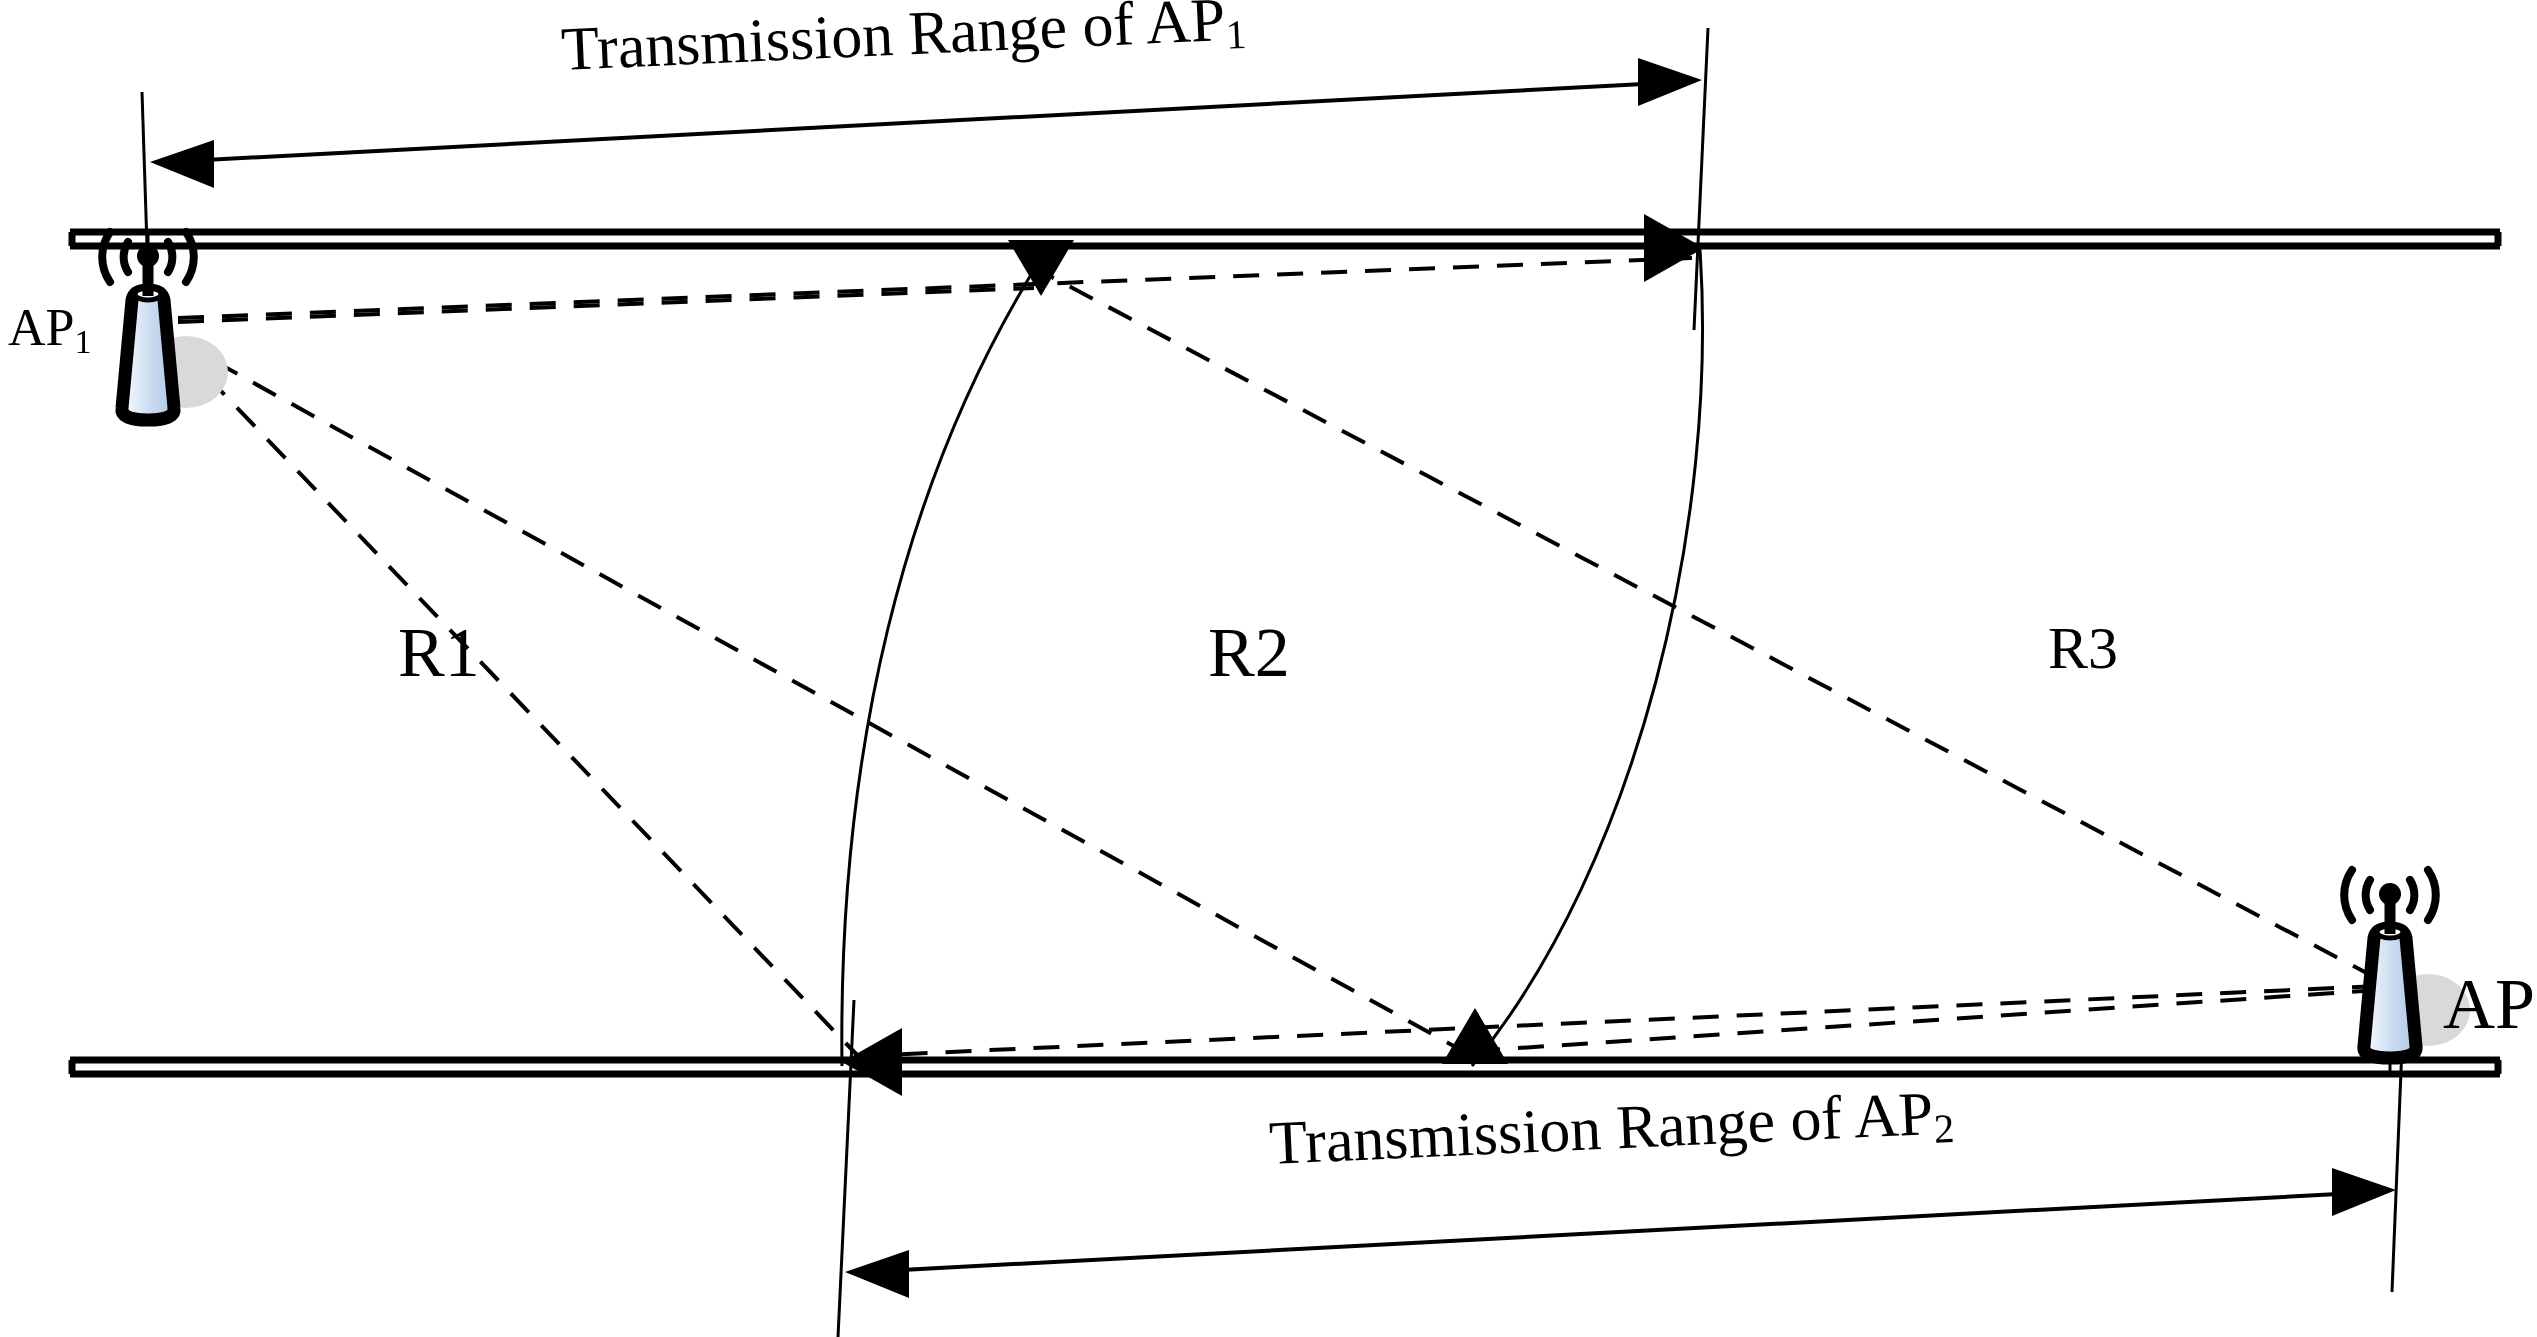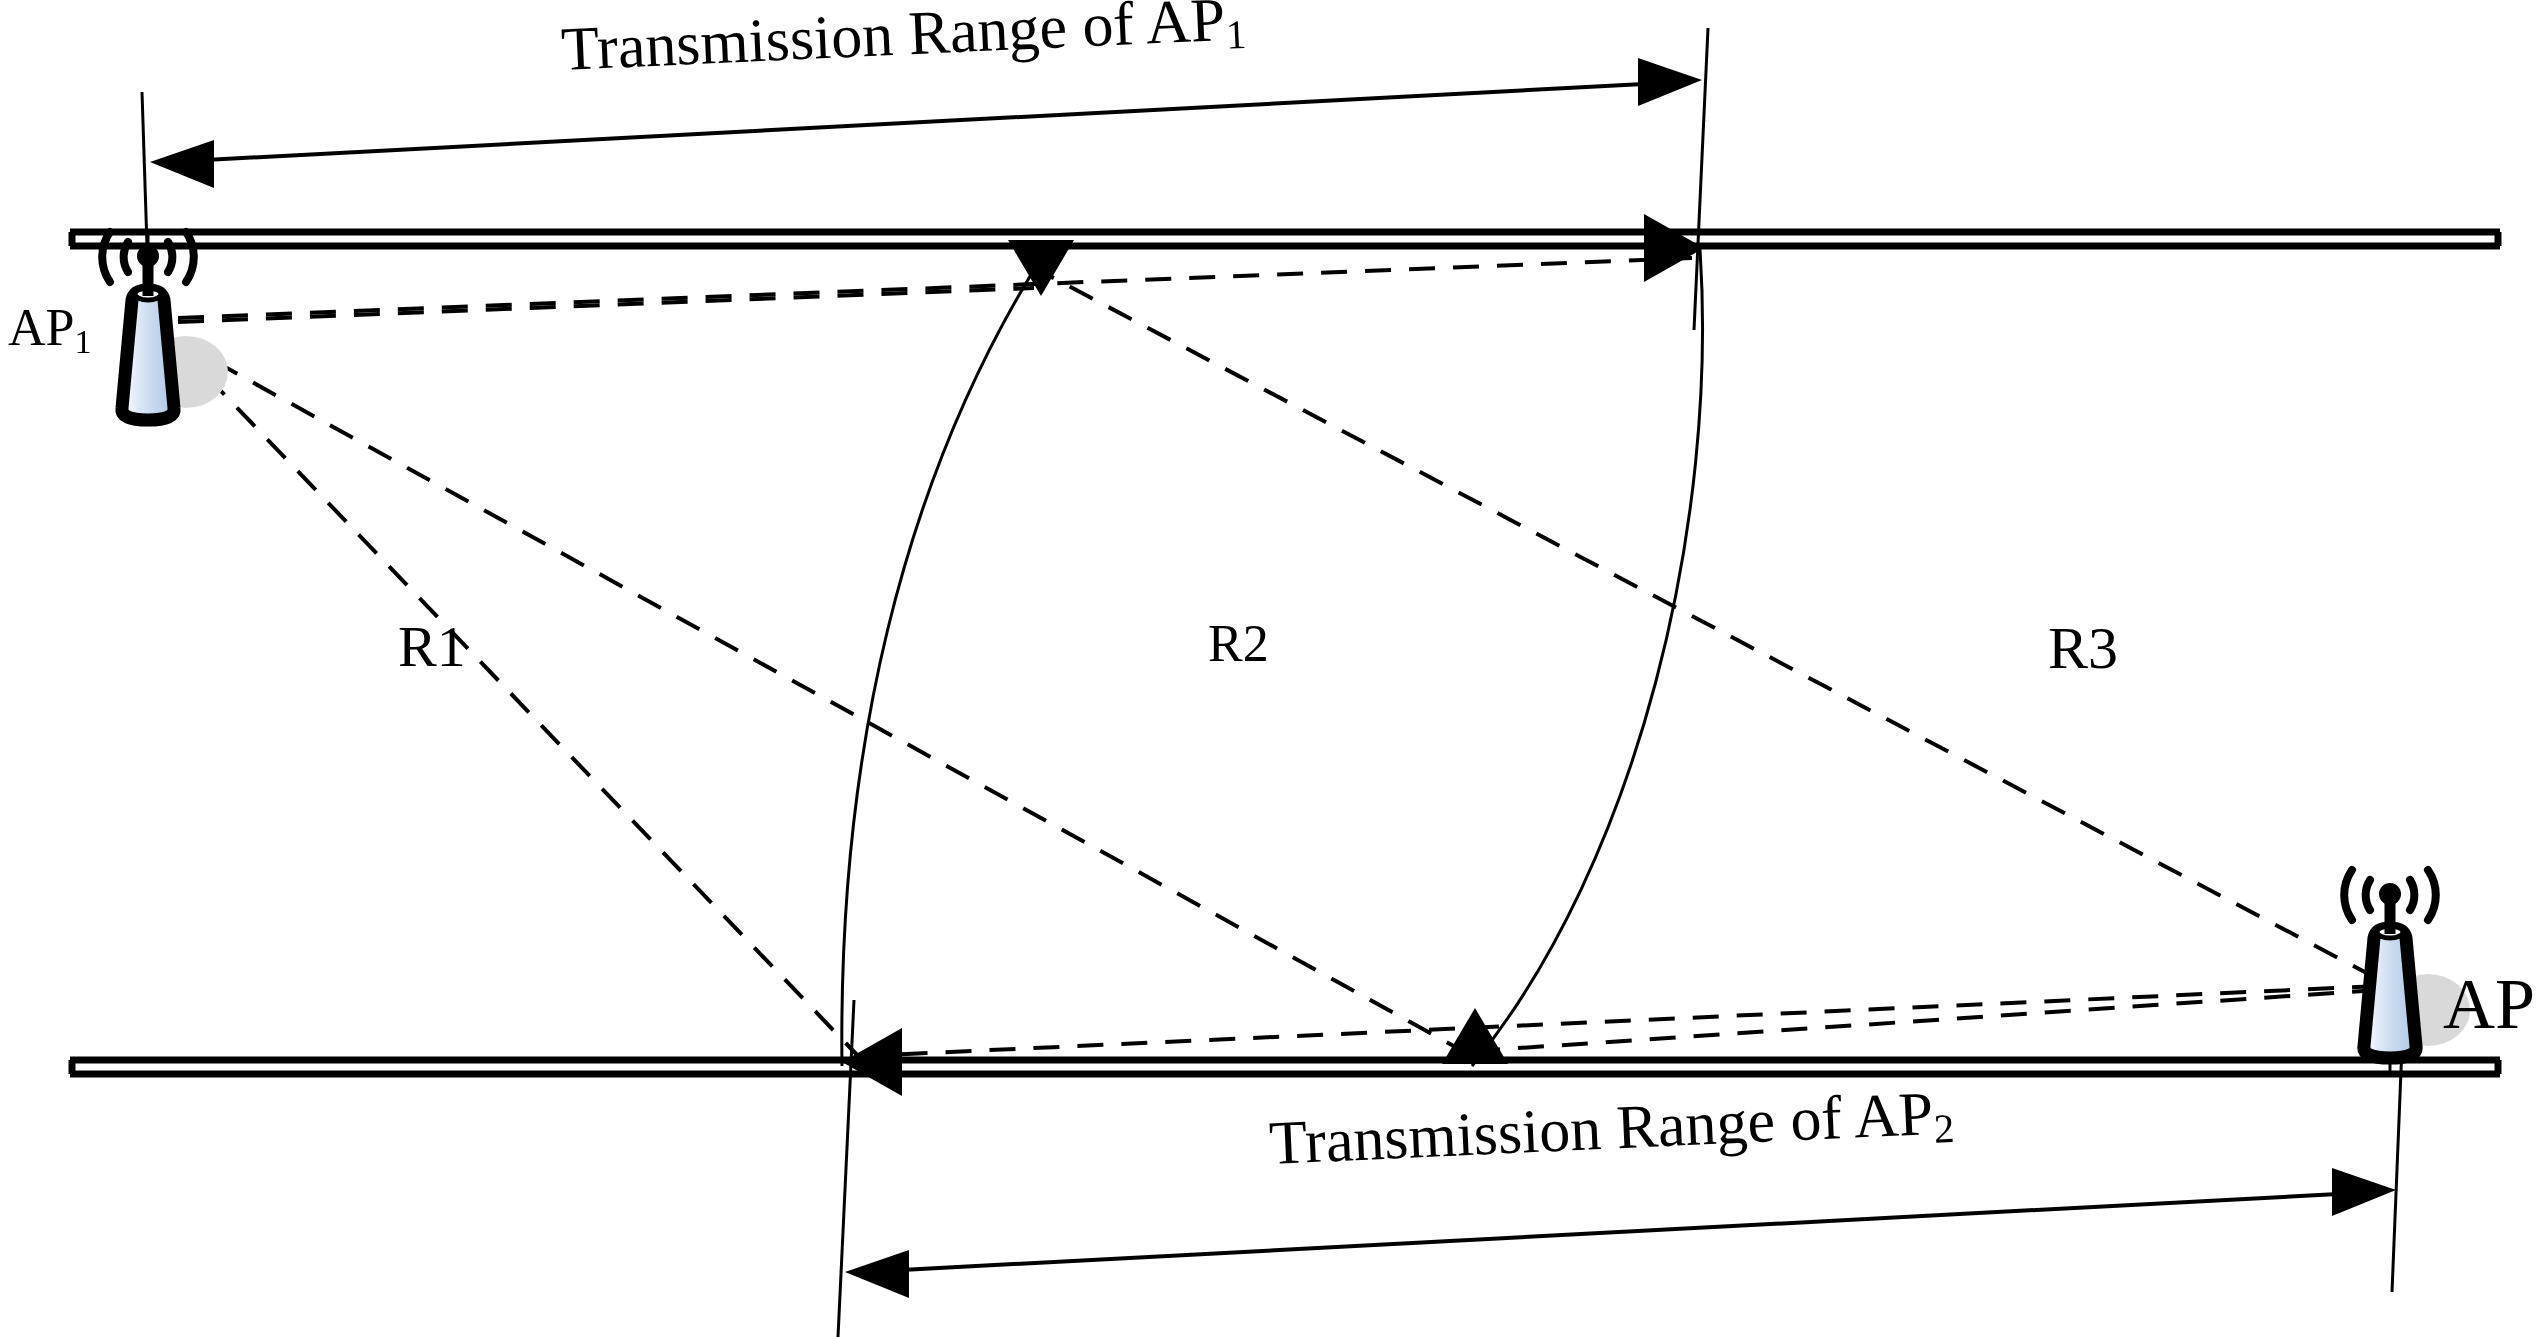--- a/index.html
+++ b/index.html
@@ -54,27 +54,27 @@
     font-size: 52px;
   }
   #label-ap2 {
     left: 2443px;
     top: 968px;
     font-size: 72px;
   }
   #label-r1 {
     left: 398px;
     top: 618px;
-    font-size: 58px;
+    font-size: 70px;
     text-align: right;
   }
   #label-r2 {
     left: 1208px;
     top: 618px;
-    font-size: 52px;
+    font-size: 70px;
   }
   #label-r3 {
     left: 2048px;
     top: 618px;
     font-size: 60px;
   }
 </style>
 </head>
 <body>
 

